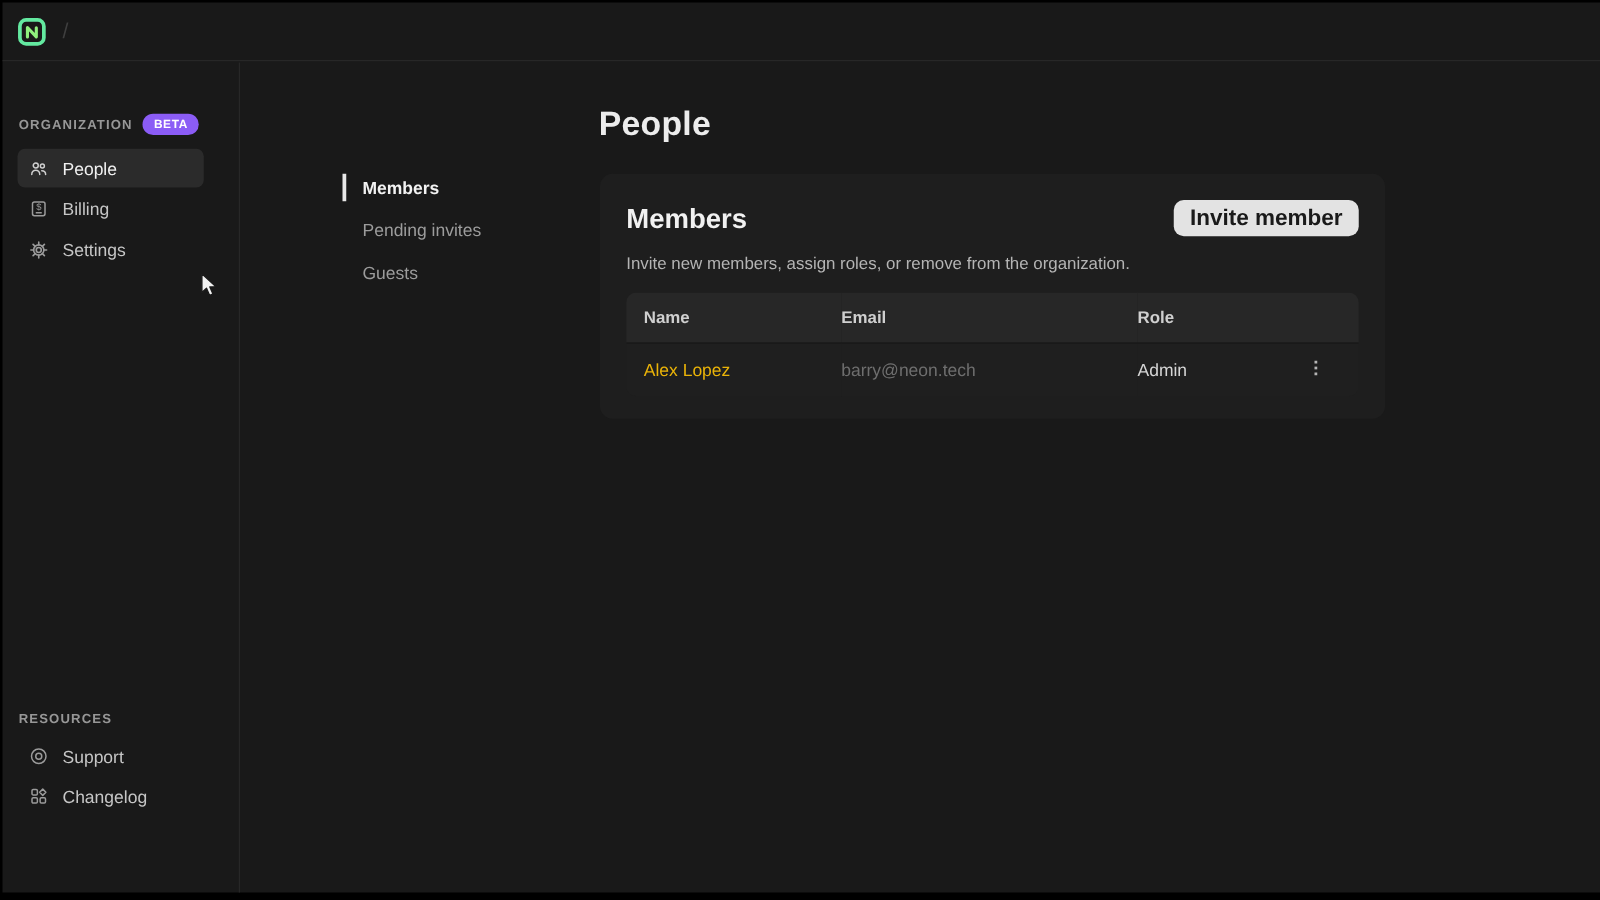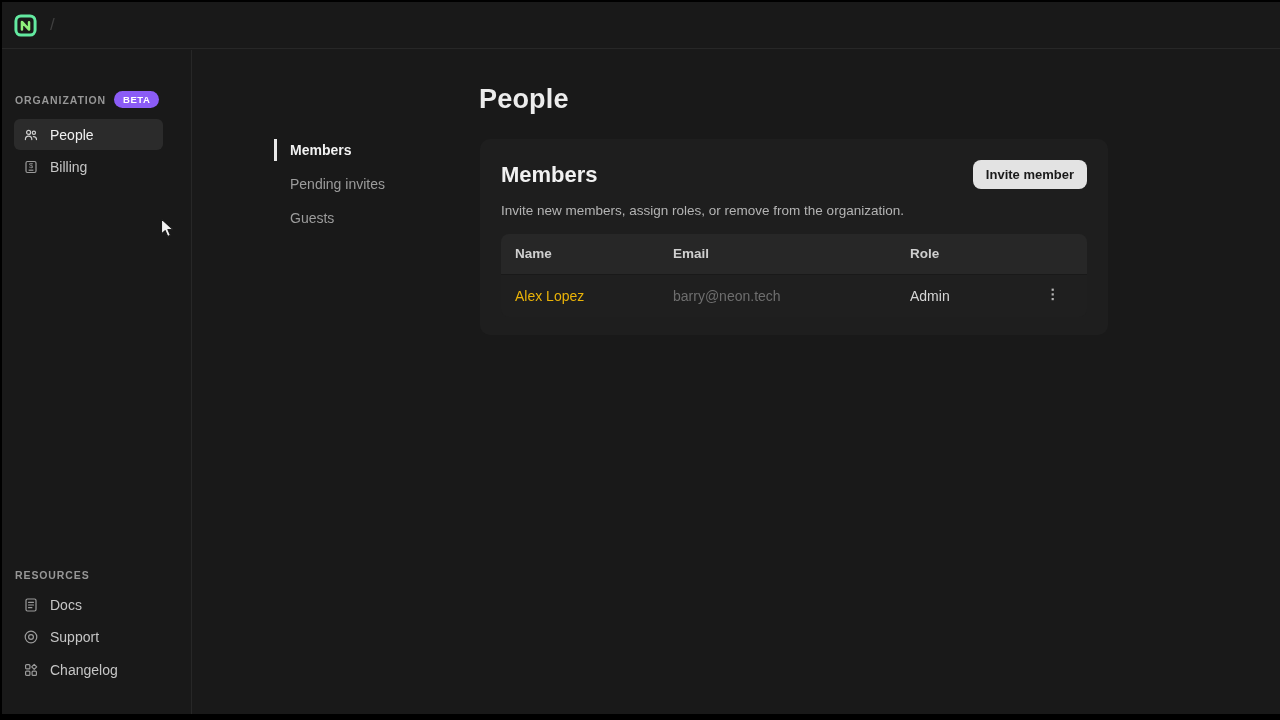--- a/index.html
+++ b/index.html
@@ -43,21 +43,21 @@
   .subnav-item.active .bar { position:absolute; left:-0px; top:0; bottom:0; width:2.5px;
     background:#e8e8e8; margin-left:0; }
   .subnav-item .bar { position:absolute; left:0; top:0; bottom:0; width:0; }
 
   
   .card { position:absolute; left:478px; top:137px; width:628px; height:196px;
     background:#1e1e1e; border-radius:10px; }
   .card-title { position:absolute; left:21px; top:23px; color:#f1f1f1;
     font-size:22px; font-weight:700; }
   .invite-btn { position:absolute; right:21px; top:21px; height:29px; padding:0 13px;
-    background:#e3e3e3; color:#1a1a1a; font-size:13px; font-weight:600;
+    background:#e3e3e3; color:#1a1a1a; font-size:18px; font-weight:600;
     border:none; border-radius:8px; cursor:pointer;
     font-family:"Liberation Sans", sans-serif; }
   .card-desc { position:absolute; left:21px; top:64px; color:#b4b4b4; font-size:13.5px; }
   .mtable { position:absolute; left:21px; top:95px; width:586px; border-radius:8px;
     overflow:hidden; border-collapse:collapse; table-layout:fixed; }
   .mtable thead tr { background:#272727; height:40px; }
   .mtable th { text-align:left; color:#cfcfcf; font-size:13.5px; font-weight:700; }
   .mtable tbody tr { background:#1f1f1f; height:43px; border-top:1px solid #191919; }
   .mtable th:first-child, .mtable td:first-child { padding-left:14px; }
   .cell-name { color:#eab308; font-size:14px; }
@@ -104,36 +104,37 @@
       <div class="nav-item">
         <span class="nicon">
           <svg width="16" height="16" viewBox="0 0 16 16" fill="none" stroke="currentColor" stroke-width="1.2">
             <rect x="3" y="2.5" width="10" height="11" rx="1.5"></rect>
             <text x="8" y="9" font-size="7.5" text-anchor="middle" fill="currentColor" stroke="none" font-family="Liberation Sans, sans-serif">$</text>
             <path d="M5.6 11.2h4.8"></path>
           </svg>
         </span>
         <span>Billing</span>
       </div>
+      <div class="nav-item">
+        <span class="nicon">
+          <svg width="16" height="16" viewBox="0 0 16 16" fill="none" stroke="currentColor" stroke-width="1.3" stroke-linecap="round">
+            <circle cx="8" cy="8" r="2"></circle>
+            <circle cx="8" cy="8" r="4.1"></circle>
+            <path d="M8 1.7v2.2M8 12.1v2.2M1.7 8h2.2M12.1 8h2.2M3.5 3.5l1.6 1.6M10.9 10.9l1.6 1.6M12.5 3.5l-1.6 1.6M5.1 10.9l-1.6 1.6"></path>
+          </svg>
+        </span>
+        <span>Settings</span>
+      </div>
     </div>
 
     <div class="side-label-row" style="top:519px;">
       <span class="side-label">RESOURCES</span>
     </div>
 
     <div class="nav-group" style="top:539px;">
-      <div class="nav-item">
-        <span class="nicon">
-          <svg width="16" height="16" viewBox="0 0 16 16" fill="none" stroke="currentColor" stroke-width="1.2" stroke-linecap="round">
-            <rect x="3" y="2" width="10" height="12" rx="1.5"></rect>
-            <path d="M5.5 5.3h5M5.5 8h5M5.5 10.7h3.4"></path>
-          </svg>
-        </span>
-        <span>Docs</span>
-      </div>
       <div class="nav-item">
         <span class="nicon">
           <svg width="16" height="16" viewBox="0 0 16 16" fill="none" stroke="currentColor" stroke-width="1.2">
             <circle cx="8" cy="8" r="5.8"></circle>
             <circle cx="8" cy="8" r="2.4"></circle>
           </svg>
         </span>
         <span>Support</span>
       </div>
       <div class="nav-item">

